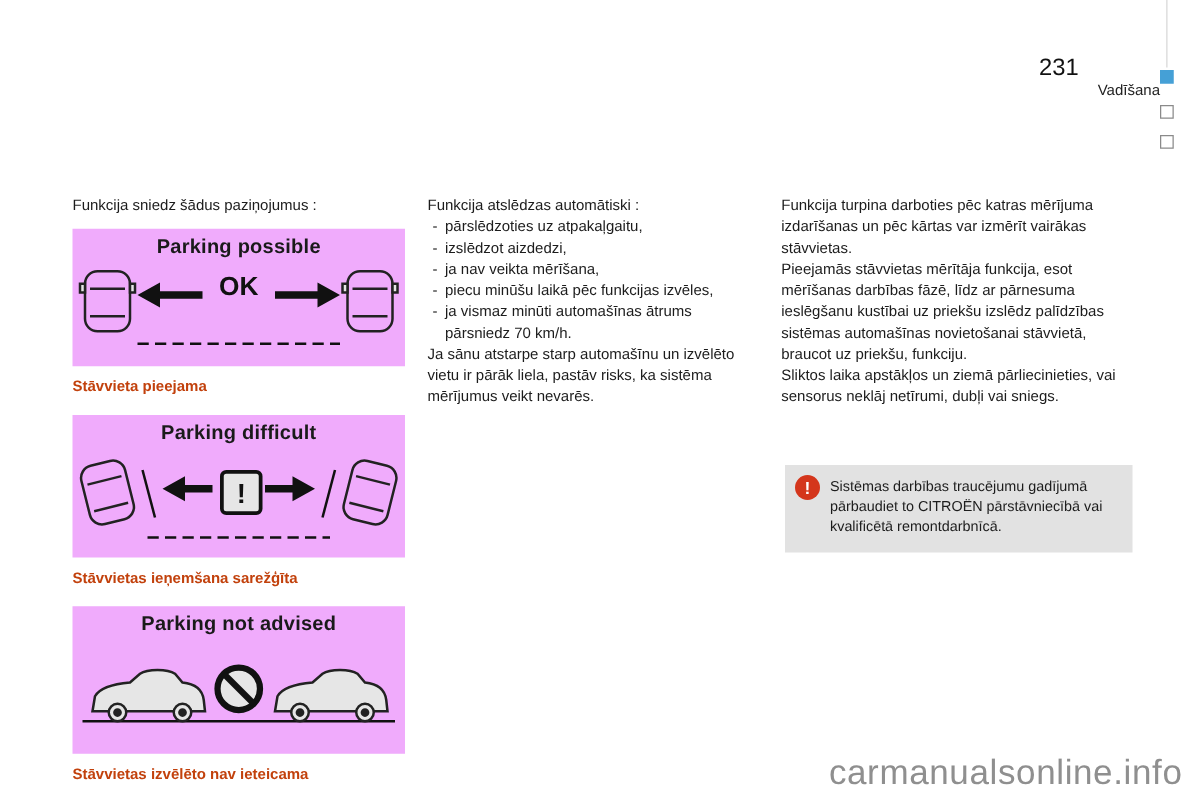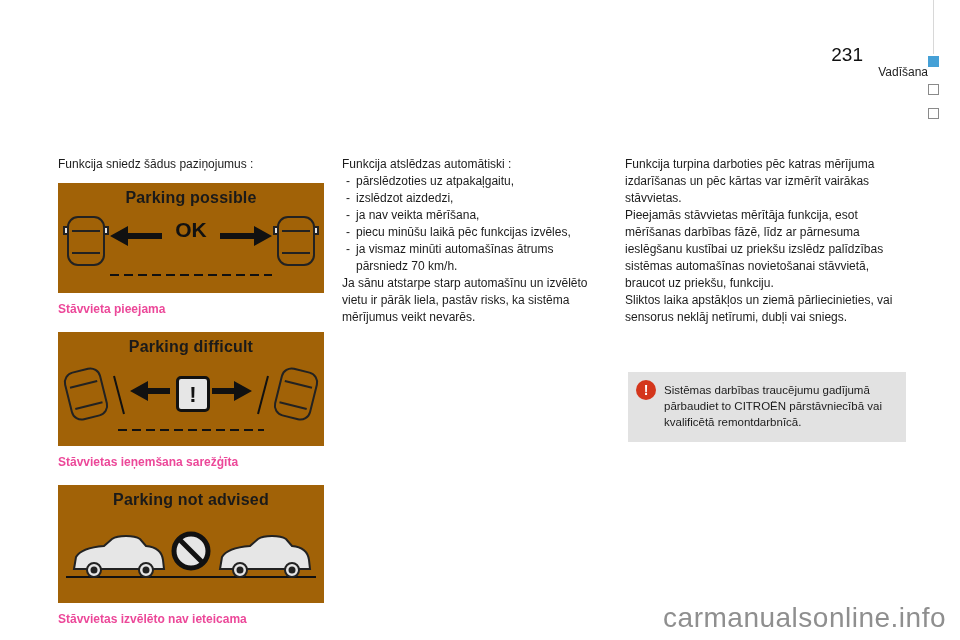--- a/index.html
+++ b/index.html
@@ -21,28 +21,28 @@
   .col1{left:58px;top:156px;width:266px;}
   .col2{left:342px;top:156px;width:256px;}
   .col3{left:625px;top:156px;width:280px;}
   .col p{margin:0;}
   .list{margin-top:0;}
   .li{display:flex;}
   .li .dash{width:14px;flex:0 0 14px;padding-left:4px;box-sizing:border-box;}
   .li .txt{flex:1;}
   .col2-para{margin-top:52px;}
   
-  .figure{position:relative;width:266px;background:#a16207;margin-top:0;}
+  .figure{position:relative;width:266px;background:#f0abfc;margin-top:0;}
   .fig1{height:110px;margin-top:10px;}
   .fig2{height:114px;}
   .fig3{height:118px;}
   .fig-title{position:absolute;top:6px;left:0;right:0;text-align:center;
     font-size:16px;font-weight:bold;color:#1a1a1a;letter-spacing:0.2px;}
   .fig-svg{position:absolute;left:0;top:0;}
-  .fig-caption{font-size:12px;font-weight:bold;color:#ec4899;margin:8px 0 14px 0;}
+  .fig-caption{font-size:12px;font-weight:bold;color:#c2410c;margin:8px 0 14px 0;}
   .ok-label{position:absolute;left:0;right:0;top:38px;text-align:center;
     font-size:21px;font-weight:bold;color:#111;}
   .excl-box{position:absolute;left:118px;top:44px;width:28px;height:30px;
     border:3px solid #111;border-radius:5px;background:#e6e6e6;
     display:flex;align-items:center;justify-content:center;
     font-size:22px;font-weight:bold;color:#111;}
   
   .warning-box{position:absolute;left:628px;top:372px;width:278px;min-height:70px;
     background:#e2e2e2;box-sizing:border-box;padding:10px 10px 10px 36px;
     font-size:11.5px;line-height:16px;color:#1c1c1c;}

